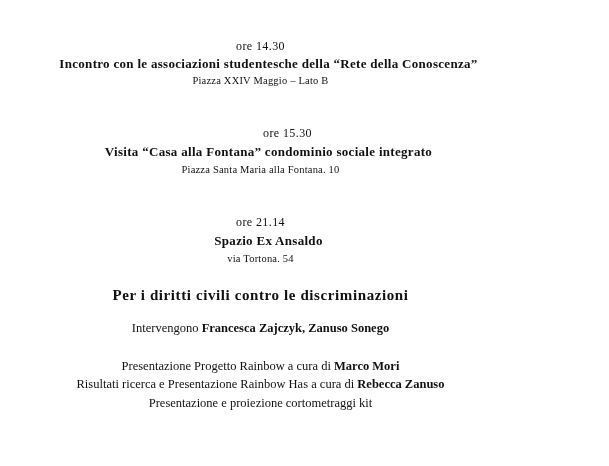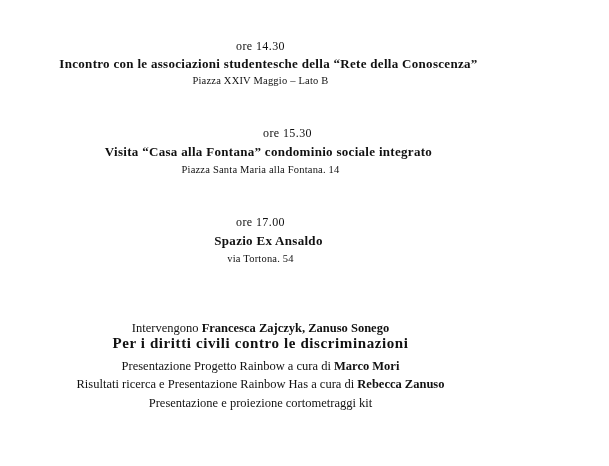--- a/index.html
+++ b/index.html
@@ -20,38 +20,38 @@
       left: 0;
       width: 521px;
       text-align: center;
       white-space: nowrap;
       line-height: 1;
       font-family: Liberation Serif, serif;
     }
     .time { font-size: 12px; letter-spacing: 0.4px; }
     .title { font-size: 13px; font-weight: bold; letter-spacing: 0.3px; padding-left: 8px; }
     .place { font-size: 10.5px; letter-spacing: 0.2px; }
-    .heading { font-size: 15px; font-weight: bold; letter-spacing: 0.6px; margin-top: 48px; }
+    .heading { font-size: 15px; font-weight: bold; letter-spacing: 0.6px; }
     .body { font-size: 12.5px; }
     b { font-weight: bold; }
   </style>
 </head>
 <body>
 
 <div>
 
   <div class="line time" style="top:40px;">ore 14.30</div>
   <div class="line title" style="top:57px;">Incontro con le associazioni studentesche della “Rete della Conoscenza”</div>
   <div class="line place" style="top:76px;">Piazza XXIV Maggio – Lato B</div>
 
   <div class="line time" style="top:127px;padding-left:27px;">ore 15.30</div>
   <div class="line title" style="top:145px;">Visita “Casa alla Fontana” condominio sociale integrato</div>
-  <div class="line place" style="top:165px;">Piazza Santa Maria alla Fontana. 14</div>
+  <div class="line place" style="top:165px;">Piazza Santa Maria alla Fontana. 10</div>
 
-  <div class="line time" style="top:216px;">ore 17.00</div>
+  <div class="line time" style="top:216px;">ore 21.14</div>
   <div class="line title" style="top:234px;">Spazio Ex Ansaldo</div>
   <div class="line place" style="top:254px;">via Tortona. 54</div>
 
   <div class="line heading" style="top:288px;">Per i diritti civili contro le discriminazioni</div>
 
   <div class="line body" style="top:322px;">
     <span>Intervengono</span>
     <b>Francesca Zajczyk, Zanuso Sonego</b>
   </div>
 

